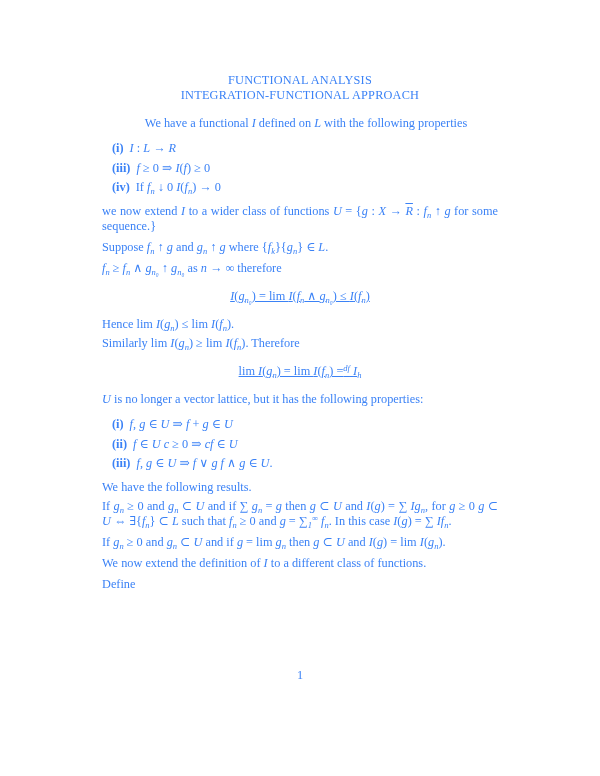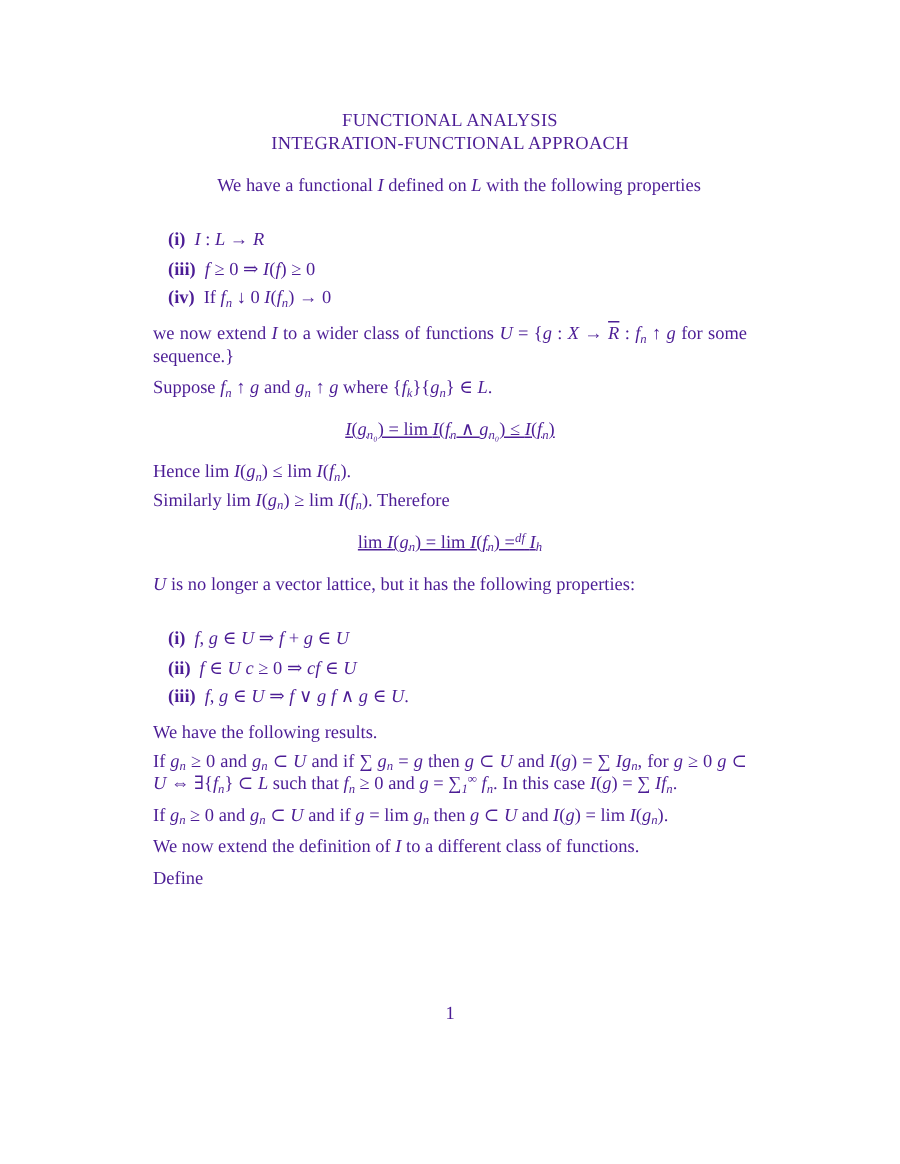--- a/index.html
+++ b/index.html
@@ -3,33 +3,33 @@
 <meta charset="utf-8">
 <style>
   html, body { margin: 0; padding: 0; background: #ffffff; }
   .page {
     position: relative;
     width: 600px;
     height: 776px;
     box-sizing: border-box;
     padding: 73px 102px 0 102px;
     background: #ffffff;
-    color: #4c1d95;
+    color: #3b82f6;
     font-family: "Liberation Serif", "DejaVu Serif", serif;
     font-size: 12.3px;
     line-height: 15px;
     overflow: hidden;
   }
   .title { text-align: center; margin-bottom: 13px; letter-spacing: 0.2px; }
   p { margin: 4px 0 0 0; }
   p.first { margin-top: 0; }
   p.gap { margin-top: 6px; }
   .indent { text-indent: 12px; text-align: center; }
   .multi { text-align: justify; }
-  .mlist { margin: 21px 0 9px 10px; }
+  .mlist { margin: 10px 0 9px 10px; }
   .mlist .li { margin-top: 4.5px; }
   .lbl { font-weight: 700; margin-right: 6px; }
   .eq { text-align: center; margin: 13px 0 13px 0; text-decoration: underline; }
   sub, sup { font-size: 8.5px; line-height: 0; }
   sub { vertical-align: -2.5px; }
   sup { vertical-align: 4px; }
   .ol { text-decoration: overline; }
   .footer { position: absolute; left: 0; right: 0; top: 668px; text-align: center; }
 </style>
 </head>
@@ -51,20 +51,21 @@
     <div class="li">
       <span class="lbl">(iii)</span><span><i>f</i> ≥ 0 ⇒ <i>I</i>(<i>f</i>) ≥ 0</span>
     </div>
     <div class="li">
       <span class="lbl">(iv)</span><span>If <i>f</i><sub><i>n</i></sub> ↓ 0 <i>I</i>(<i>f</i><sub><i>n</i></sub>) → 0</span>
     </div>
   </div>
 
   <p class="first multi">we now extend <i>I</i> to a wider class of functions <i>U</i> = {<i>g</i> : <i>X</i> → <span class="ol"><i>R</i></span> : <i>f</i><sub><i>n</i></sub> ↑ <i>g</i> for some sequence.}</p>
   <p class="gap">Suppose <i>f</i><sub><i>n</i></sub> ↑ <i>g</i> and <i>g</i><sub><i>n</i></sub> ↑ <i>g</i> where {<i>f</i><sub><i>k</i></sub>}{<i>g</i><sub><i>n</i></sub>} ∈ <i>L</i>.</p>
+  <p class="gap"><i>f</i><sub><i>n</i></sub> ≥ <i>f</i><sub><i>n</i></sub> ∧ <i>g</i><sub><i>n₀</i></sub> ↑ <i>g</i><sub><i>n₀</i></sub> as <i>n</i> → ∞ therefore</p>
 
   <div class="eq"><i>I</i>(<i>g</i><sub><i>n₀</i></sub>) = lim <i>I</i>(<i>f</i><sub><i>n</i></sub> ∧ <i>g</i><sub><i>n₀</i></sub>) ≤ <i>I</i>(<i>f</i><sub><i>n</i></sub>)</div>
 
   <p class="first">Hence lim <i>I</i>(<i>g</i><sub><i>n</i></sub>) ≤ lim <i>I</i>(<i>f</i><sub><i>n</i></sub>).</p>
   <p>Similarly lim <i>I</i>(<i>g</i><sub><i>n</i></sub>) ≥ lim <i>I</i>(<i>f</i><sub><i>n</i></sub>). Therefore</p>
 
   <div class="eq">lim <i>I</i>(<i>g</i><sub><i>n</i></sub>) = lim <i>I</i>(<i>f</i><sub><i>n</i></sub>) =<sup><i>df</i></sup> <i>I</i><sub><i>h</i></sub></div>
 
   <p class="first"><i>U</i> is no longer a vector lattice, but it has the following properties:</p>
 

